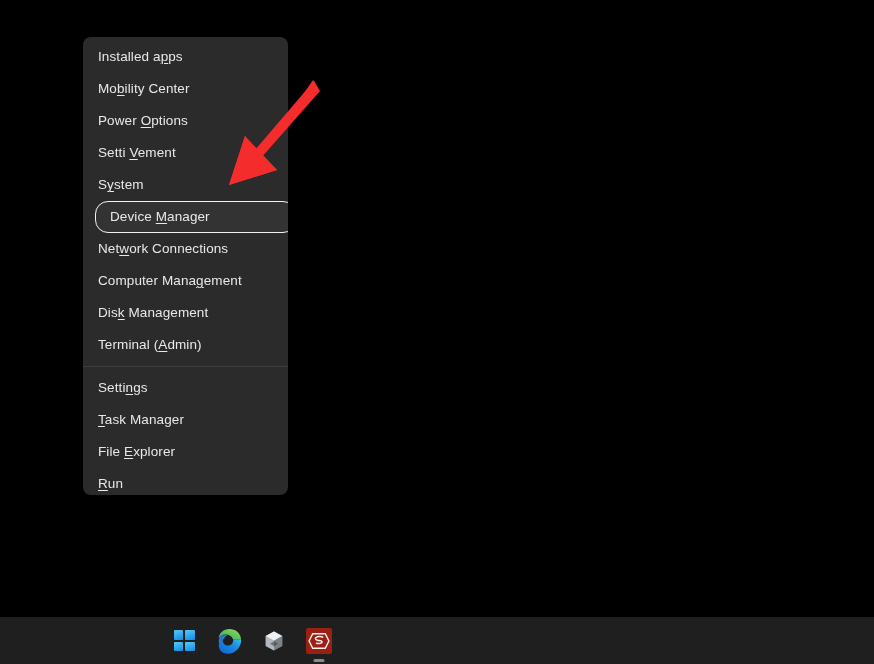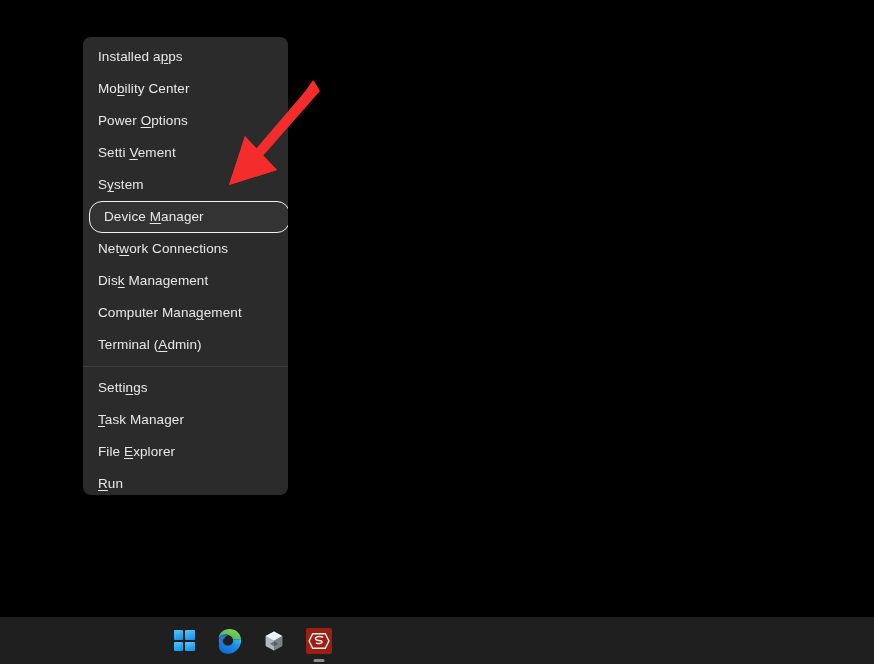--- a/index.html
+++ b/index.html
@@ -63,21 +63,21 @@
     text-underline-offset: 2px;
     text-decoration-thickness: 1px;
   }
 
   
   .menu-item.focused {
     background: #333333;
     outline: 1.5px solid #f2f2f2;
     outline-offset: -1.5px;
     border-radius: 13px;
-    margin: 0 6px;
+    margin: 0 12px;
     width: calc(100% - 4px);
   }
 
   .menu-sep {
     height: 1px;
     background: #3d3d3d;
     margin: 5px 0 5px 0;
   }
 
   .chevron {
@@ -189,24 +189,24 @@
     <div class="menu-item">
       <span class="label"><span>S</span><u>y</u><span>stem</span></span>
     </div>
     <div class="menu-item focused">
       <span class="label"><span>Device </span><u>M</u><span>anager</span></span>
     </div>
     <div class="menu-item">
       <span class="label"><span>Net</span><u>w</u><span>ork Connections</span></span>
     </div>
     <div class="menu-item">
+      <span class="label"><span>Computer Mana</span><u>g</u><span>ement</span></span>
+    </div>
+    <div class="menu-item">
       <span class="label"><span>Dis</span><u>k</u><span> Management</span></span>
-    </div>
-    <div class="menu-item">
-      <span class="label"><span>Computer Mana</span><u>g</u><span>ement</span></span>
     </div>
     <div class="menu-item">
       <span class="label"><span>Terminal (</span><u>A</u><span>dmin)</span></span>
     </div>
   </div>
 
   <div class="menu-sep"></div>
 
   <div class="menu-group">
     <div class="menu-item">

